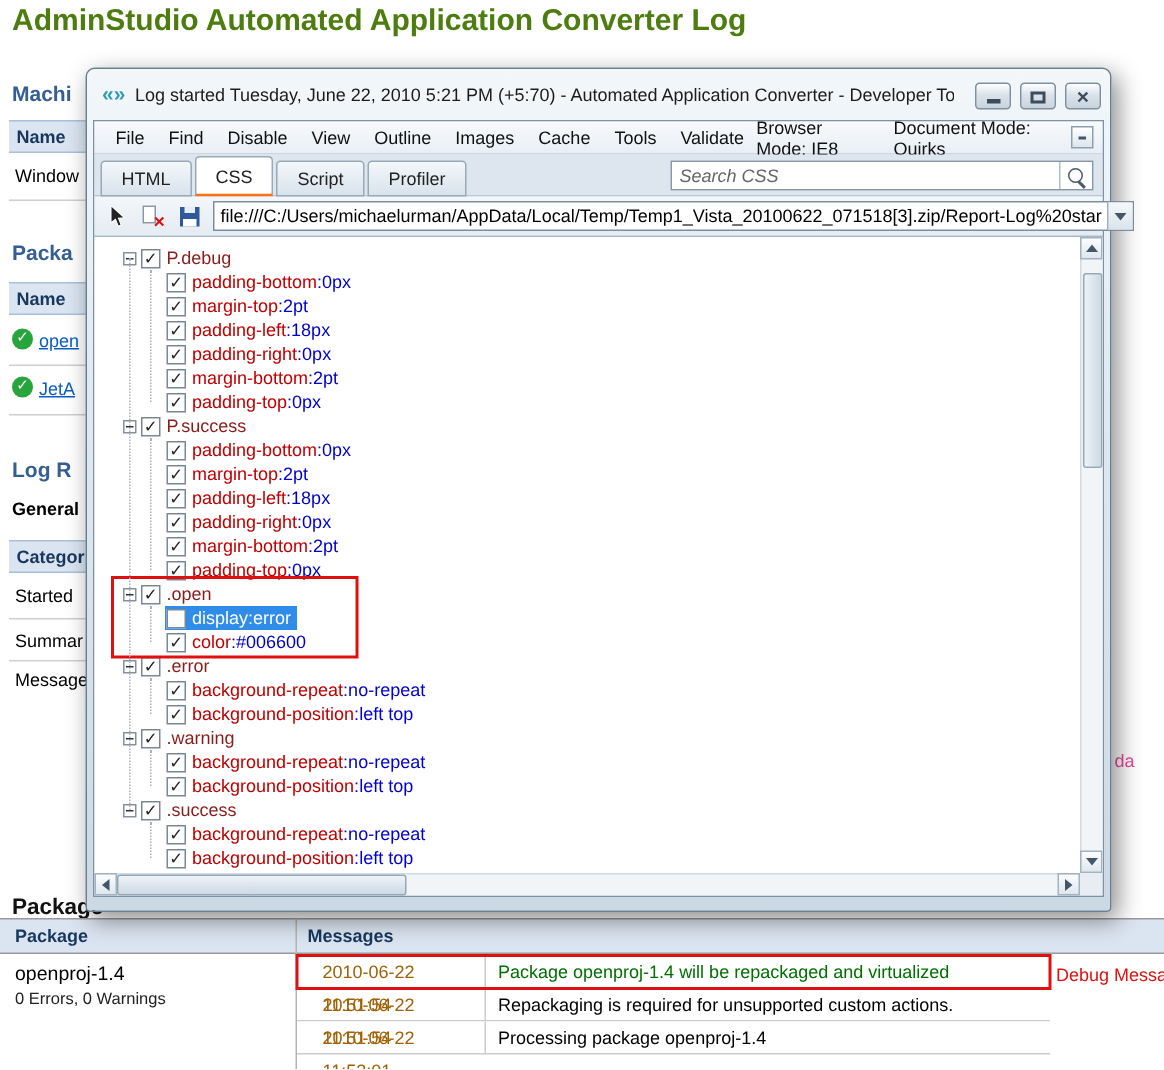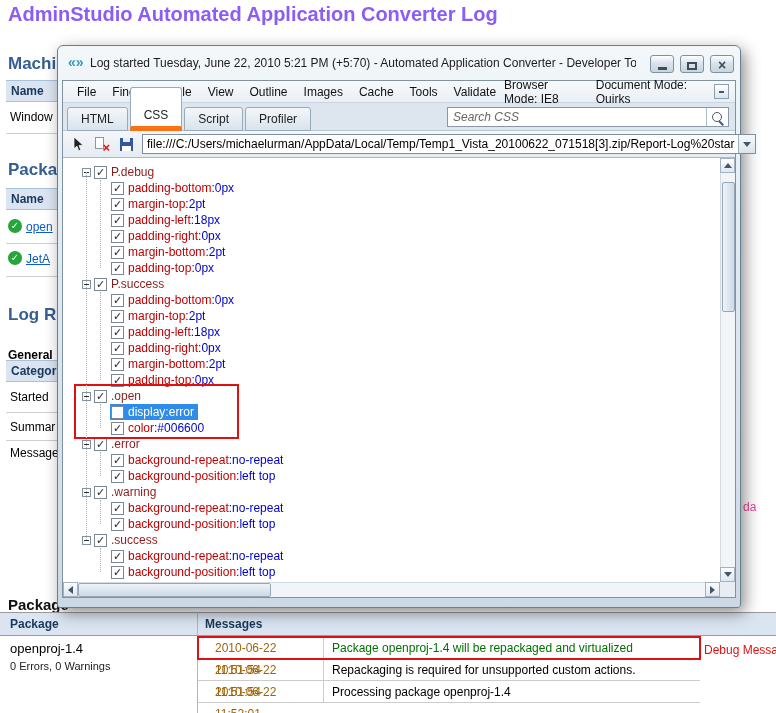--- a/index.html
+++ b/index.html
@@ -1,22 +1,22 @@
 <!DOCTYPE html>
 <html><head>
 <meta charset="utf-8">
 <style>
   * { margin:0; padding:0; box-sizing:border-box; }
   html,body { width:776px; height:713px; }
   body { font-family:"Liberation Sans", sans-serif; background:#fff; }
   #stage { position:relative; width:776px; height:713px; overflow:hidden; background:#fff; }
 
   
-  #page-title { position:absolute; left:8px; top:3px; font-size:20px; font-weight:bold; color:#8b5cf6; }
-  .bg-heading { position:absolute; font-size:17px; font-weight:bold; color:#365f91; white-space:nowrap;text-align:center; }
+  #page-title { position:absolute; left:8px; top:3px; font-size:20px; font-weight:bold; color:#4d7c0f; }
+  .bg-heading { position:absolute; font-size:14px; font-weight:bold; color:#365f91; white-space:nowrap;text-align:center; }
   .thead { position:absolute; background:#dbe5f1; border-top:1px solid #a9c0dc; border-bottom:1px solid #a9c0dc;
            height:22px; line-height:20px; font-size:12px; font-weight:bold; color:#17375d; padding-left:5px; }
   .bg-text { position:absolute; font-size:12px; color:#000; white-space:nowrap; }
   .bg-link { position:absolute; font-size:12px; color:#0b5cc4; text-decoration:underline; white-space:nowrap; cursor:pointer; }
   .check-icon { position:absolute; width:14px; height:14px; border-radius:50%; background:#27a43b; color:#fff;
                 font-size:10px; line-height:14px; text-align:center; font-family:"DejaVu Sans",sans-serif; }
   .bg-line { position:absolute; height:1px; background:#cfcfcf; }
 
   
   #bheading { position:absolute; left:8px; top:596px; font-size:15px; font-weight:bold; color:#111; white-space:nowrap; }
@@ -59,21 +59,21 @@
   .menu-item { padding:2px 8px; cursor:default; }
   #menu-right { margin-left:auto; display:flex; align-items:center; gap:16px; }
   #pin-button { width:20px; height:15px; border:1px solid #8ea0af; background:linear-gradient(#fff,#dde5ec);
                 position:relative; margin-left:6px; cursor:pointer; }
   #pin-button::after { content:""; position:absolute; left:4px; right:4px; top:6px; height:2px; background:#44566a; }
 
   #tabrow { position:absolute; left:0; right:0; top:22px; height:28px; background:#dde6ee; border-bottom:1px solid #b8c6d2; }
   #tabs { position:absolute; left:4px; bottom:-1px; display:flex; align-items:flex-end; z-index:2; }
   .tab { border:1px solid #98a9b8; border-radius:3px 3px 0 0; padding:4px 13px; margin-right:2px;
          font-size:12px; color:#222; background:linear-gradient(#f3f7fa,#d9e3ec); cursor:pointer; }
-  .tab.active { background:#fff; border-bottom:5px solid #f97316; padding-top:20px;text-align:right; }
+  .tab.active { background:#fff; border-bottom:2px solid #f97316; padding-top:6px;text-align:right; }
   #searchbox { position:absolute; right:6px; top:4px; width:282px; height:20px; background:#fff;
                border:1px solid #8898a8; display:flex; align-items:center; }
   #search-input { flex:1; border:none; outline:none; font-size:12px; font-style:italic; color:#444;
                   padding:0 5px; font-family:inherit; background:transparent; min-width:0; }
   #search-input::placeholder { color:#666; font-style:italic; }
   #search-btn { width:22px; height:100%; border-left:1px solid #aebeca; position:relative; cursor:pointer; flex:none; }
   #search-btn::before { content:""; position:absolute; left:5px; top:4px; width:8px; height:8px;
                         border:1.5px solid #4a5a6a; border-radius:50%; }
   #search-btn::after { content:""; position:absolute; left:12px; top:12px; width:6px; height:2px;
                        background:#4a5a6a; transform:rotate(45deg); transform-origin:left center; }
@@ -141,21 +141,21 @@
   <div class="bg-heading" style="left:8px;top:160px;">Packa</div>
   <div class="thead" style="left:6px;top:188px;width:120px;">Name</div>
   <span class="check-icon" style="left:8px;top:219px;">✓</span>
   <a class="bg-link" style="left:26px;top:220px;">open</a>
   <div class="bg-line" style="left:6px;top:243px;width:115px;"></div>
   <span class="check-icon" style="left:8px;top:251px;">✓</span>
   <a class="bg-link" style="left:26px;top:252px;">JetA</a>
   <div class="bg-line" style="left:6px;top:276px;width:115px;"></div>
 
   <div class="bg-heading" style="left:8px;top:305px;">Log R</div>
-  <div class="bg-text" style="left:8px;top:332px;font-weight:bold;margin-top:16px;">General</div>
+  <div class="bg-text" style="left:8px;top:332px;font-weight:bold;">General</div>
   <div class="thead" style="left:6px;top:360px;width:120px;">Categor</div>
   <div class="bg-text" style="left:10px;top:390px;">Started</div>
   <div class="bg-line" style="left:6px;top:412px;width:115px;"></div>
   <div class="bg-text" style="left:10px;top:420px;">Summar</div>
   <div class="bg-line" style="left:6px;top:440px;width:115px;"></div>
   <div class="bg-text" style="left:10px;top:446px;">Message</div>
 
   <div class="bg-text" style="left:743px;top:500px;color:#ec4899;">da</div>
 
   <div id="bheading">Package</div>

